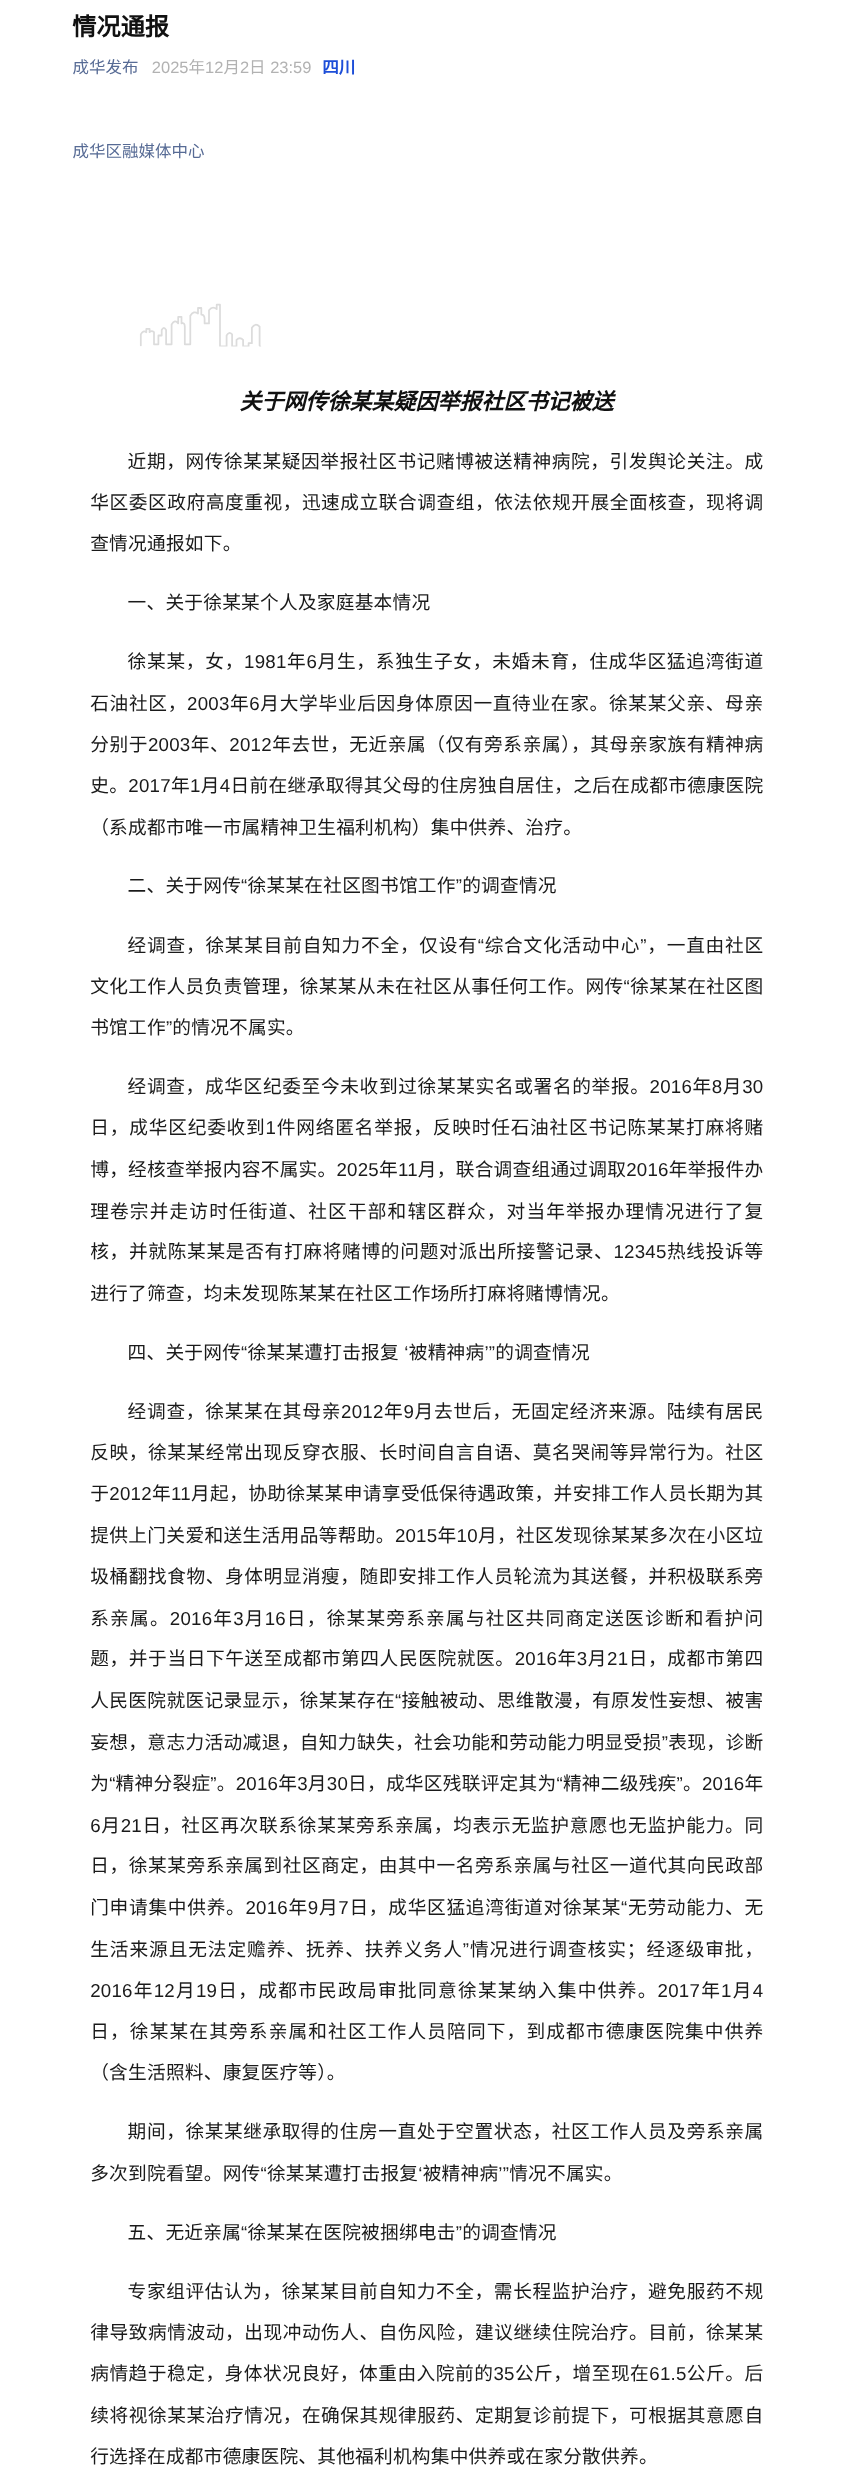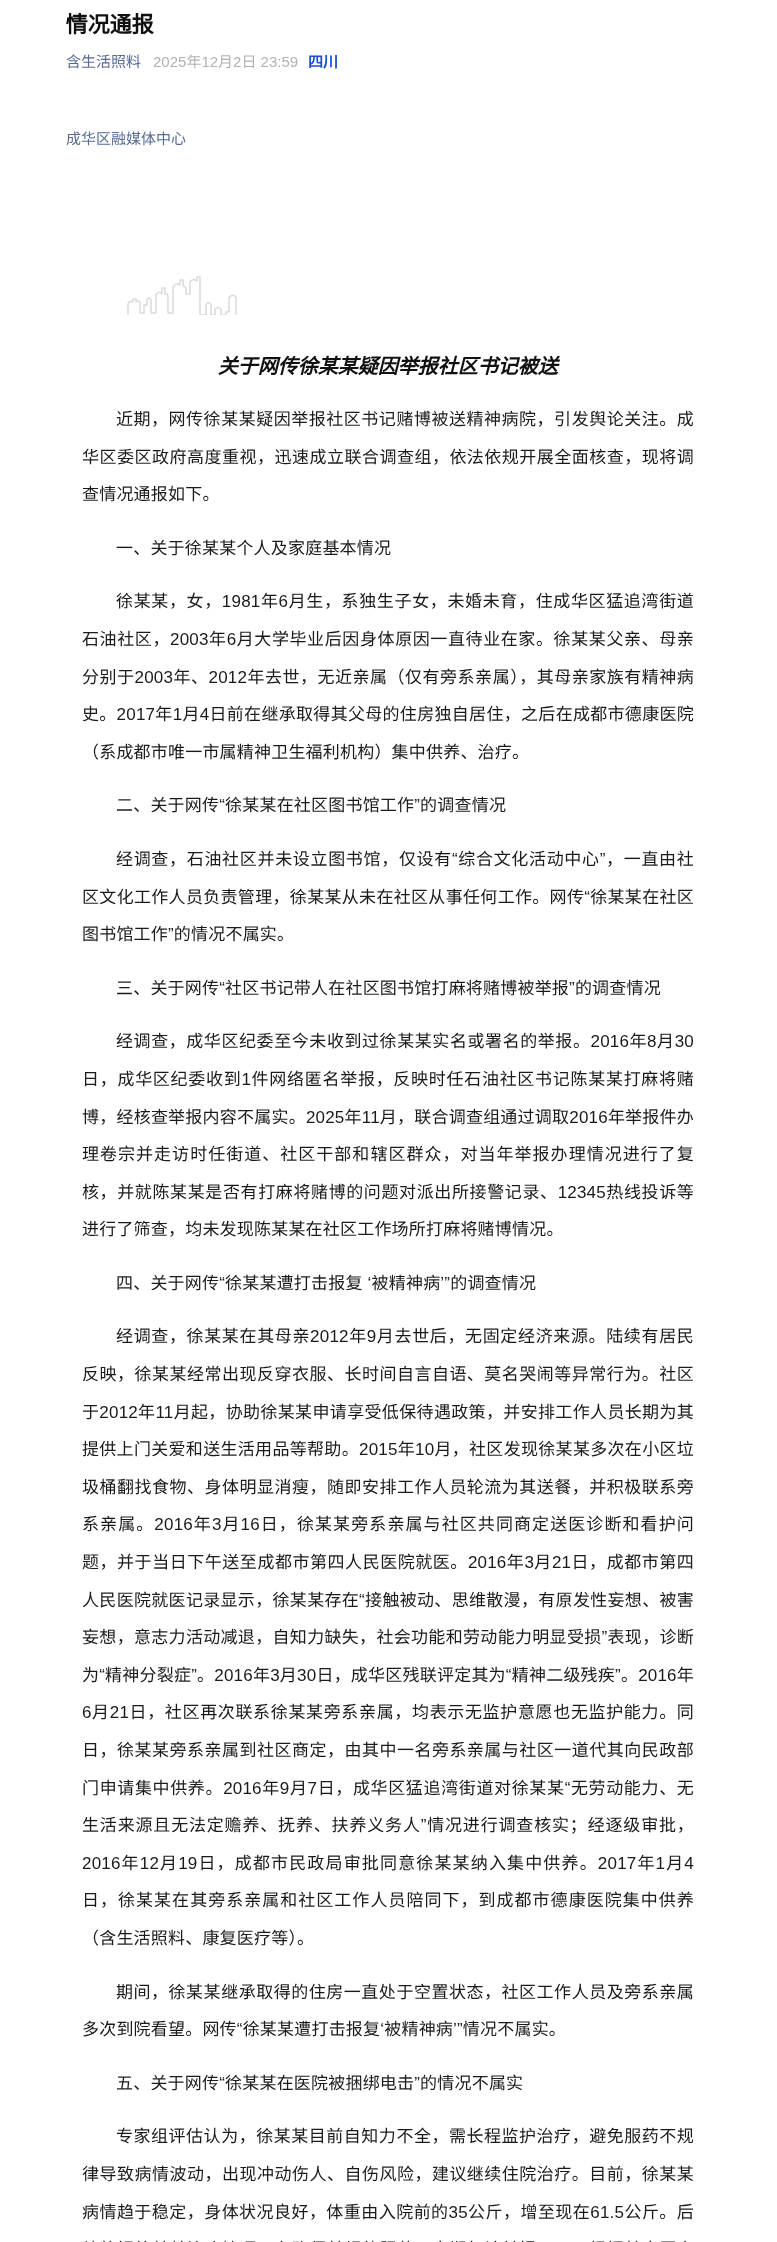--- a/index.html
+++ b/index.html
@@ -69,21 +69,21 @@
   }
 </style>
 </head>
 <body>
 
 <div class="page">
 
   <h1 class="page-title">情况通报</h1>
 
   <div class="meta">
-    <span class="account">含生活照料</span><span class="time">2025年12月2日 23:59</span><span class="loc">四川</span>
+    <span class="account">成华发布</span><span class="time">2025年12月2日 23:59</span><span class="loc">四川</span>
   </div>
 
   <div class="source">成华区融媒体中心</div>
 
   <div class="hero">
     <svg width="176" height="58" viewBox="0 0 124 58" fill="none">
       <path d="M2 57 V47 q2 -4 5 -2 v-3 h3 v3 q2 -2 4 0 v11 h4 v-8 h3 v-5 q2 -4 4 0 v13 h5 v-18 q3 -5 6 -1 v-6 h3 v6 q3 -1 3 3 v16 h5 v-26 q3 -5 7 -2 v-5 h3 v6 q3 0 3 4 v4 h4 v-12 q3 -4 7 -1 v-4 h3 v38 h6 v-10 q2 -4 5 -1 v11 h4 v-6 q3 -3 6 0 v6 h5 v-3 h3 v-14 q3 -5 7 -1 v17 q1 3 3 3" stroke="#dcdcdc" stroke-width="1.6" stroke-linejoin="round" stroke-linecap="round"></path>
     </svg>
   </div>
 
@@ -96,33 +96,32 @@
     <div>
 
         <p>近期，网传徐某某疑因举报社区书记赌博被送精神病院，引发舆论关注。成华区委区政府高度重视，迅速成立联合调查组，依法依规开展全面核查，现将调查情况通报如下。</p>
 
         <p>一、关于徐某某个人及家庭基本情况</p>
 
         <p>徐某某，女，1981年6月生，系独生子女，未婚未育，住成华区猛追湾街道石油社区，2003年6月大学毕业后因身体原因一直待业在家。徐某某父亲、母亲分别于2003年、2012年去世，无近亲属（仅有旁系亲属），其母亲家族有精神病史。2017年1月4日前在继承取得其父母的住房独自居住，之后在成都市德康医院（系成都市唯一市属精神卫生福利机构）集中供养、治疗。</p>
 
         <p>二、关于网传“徐某某在社区图书馆工作”的调查情况</p>
 
-        <p>经调查，石油社区并未设立图书馆，仅设有“综合文化活动中心”，一直由社区文化工作人员负责管理，徐某某从未在社区从事任何工作。网传“徐某某在社区图书馆工作”的情况不属实。</p>
+        <p>经调查，徐某某目前自知力不全，仅设有“综合文化活动中心”，一直由社区文化工作人员负责管理，徐某某从未在社区从事任何工作。网传“徐某某在社区图书馆工作”的情况不属实。</p>
 
-        <p>三、关于网传“社区书记带人在社区图书馆打麻将赌博被举报”的调查情况</p>
 
         <p>经调查，成华区纪委至今未收到过徐某某实名或署名的举报。2016年8月30日，成华区纪委收到1件网络匿名举报，反映时任石油社区书记陈某某打麻将赌博，经核查举报内容不属实。2025年11月，联合调查组通过调取2016年举报件办理卷宗并走访时任街道、社区干部和辖区群众，对当年举报办理情况进行了复核，并就陈某某是否有打麻将赌博的问题对派出所接警记录、12345热线投诉等进行了筛查，均未发现陈某某在社区工作场所打麻将赌博情况。</p>
 
         <p>四、关于网传“徐某某遭打击报复 ‘被精神病’”的调查情况</p>
 
         <p>经调查，徐某某在其母亲2012年9月去世后，无固定经济来源。陆续有居民反映，徐某某经常出现反穿衣服、长时间自言自语、莫名哭闹等异常行为。社区于2012年11月起，协助徐某某申请享受低保待遇政策，并安排工作人员长期为其提供上门关爱和送生活用品等帮助。2015年10月，社区发现徐某某多次在小区垃圾桶翻找食物、身体明显消瘦，随即安排工作人员轮流为其送餐，并积极联系旁系亲属。2016年3月16日，徐某某旁系亲属与社区共同商定送医诊断和看护问题，并于当日下午送至成都市第四人民医院就医。2016年3月21日，成都市第四人民医院就医记录显示，徐某某存在“接触被动、思维散漫，有原发性妄想、被害妄想，意志力活动减退，自知力缺失，社会功能和劳动能力明显受损”表现，诊断为“精神分裂症”。2016年3月30日，成华区残联评定其为“精神二级残疾”。2016年6月21日，社区再次联系徐某某旁系亲属，均表示无监护意愿也无监护能力。同日，徐某某旁系亲属到社区商定，由其中一名旁系亲属与社区一道代其向民政部门申请集中供养。2016年9月7日，成华区猛追湾街道对徐某某“无劳动能力、无生活来源且无法定赡养、抚养、扶养义务人”情况进行调查核实；经逐级审批，2016年12月19日，成都市民政局审批同意徐某某纳入集中供养。2017年1月4日，徐某某在其旁系亲属和社区工作人员陪同下，到成都市德康医院集中供养（含生活照料、康复医疗等）。</p>
 
         <p>期间，徐某某继承取得的住房一直处于空置状态，社区工作人员及旁系亲属多次到院看望。网传“徐某某遭打击报复‘被精神病’”情况不属实。</p>
 
-        <p>五、关于网传“徐某某在医院被捆绑电击”的情况不属实</p>
+        <p>五、无近亲属“徐某某在医院被捆绑电击”的调查情况</p>
 
 
         <p>专家组评估认为，徐某某目前自知力不全，需长程监护治疗，避免服药不规律导致病情波动，出现冲动伤人、自伤风险，建议继续住院治疗。目前，徐某某病情趋于稳定，身体状况良好，体重由入院前的35公斤，增至现在61.5公斤。后续将视徐某某治疗情况，在确保其规律服药、定期复诊前提下，可根据其意愿自行选择在成都市德康医院、其他福利机构集中供养或在家分散供养。</p>
 
       </div>
 
   </div>
 </div>
 
 </body></html>

